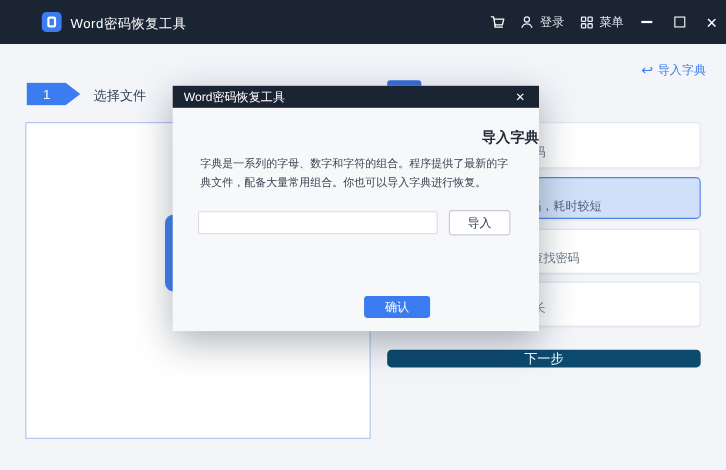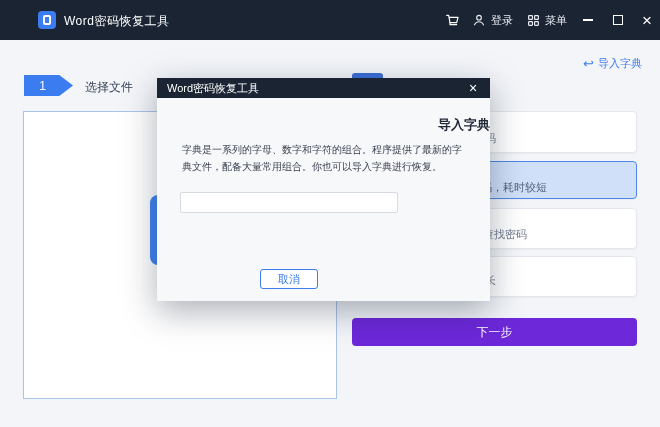--- a/index.html
+++ b/index.html
@@ -31,21 +31,21 @@
   
   .left-panel { position:absolute; left:23px; top:111px; width:314px; height:288px; background:#ffffff; border:1px solid #aac3ea; z-index:1; }
   .hidden-blue-btn { position:absolute; left:150px; top:195px; width:24px; height:70px; background:#4285f4; border-radius:8px; z-index:2; }
 
   
   .card { position:absolute; left:352px; width:285px; background:#ffffff; border:1px solid #e4e7ee; border-radius:4px; box-shadow:0 1px 2px rgba(0,0,0,0.04); z-index:1; }
   .card.highlight { background:#cfe0f8; border:1px solid #4f86e8; }
   .card-frag { position:absolute; font-size:11px; color:#707a8c; white-space:nowrap; }
   .card.highlight .card-frag { color:#55617a; }
 
-  .next-button { position:absolute; left:352px; top:318px; width:285px; height:28px; background:#6d28d9; border:none; border-radius:4px; color:#fff; font-size:12px; display:flex; align-items:center; justify-content:center; cursor:pointer; z-index:1; }
+  .next-button { position:absolute; left:352px; top:318px; width:285px; height:16px; background:#0c4a6e; border:none; border-radius:4px; color:#fff; font-size:12px; display:flex; align-items:center; justify-content:center; cursor:pointer; z-index:1; }
 
   
   .modal { position:absolute; left:157px; top:78px; width:333px; height:223px; background:#f7f8fa; box-shadow:0 10px 32px rgba(15,25,45,0.35); z-index:10; }
   .modal-titlebar { position:absolute; left:0; top:0; width:100%; height:20px; background:#1b2433; display:flex; align-items:center; }
   .modal-title { color:#fff; font-size:11px; margin-left:10px; }
   .modal-close { position:absolute; right:8px; top:0; height:20px; width:18px; display:flex; align-items:center; justify-content:center; color:#fff; font-size:14px; cursor:pointer; }
   .modal-heading { position:absolute; left:0; top:38px; width:100%; text-align:right; font-size:13px; font-weight:bold; color:#222a38;padding-left:44px; }
   .modal-desc { position:absolute; left:25px; top:64px; width:286px; font-size:10px; line-height:1.65; color:#3a4150; }
   .dict-input { position:absolute; left:23px; top:114px; width:218px; height:21px; background:#fff; border:1px solid #d6dae1; border-radius:2px; font-size:11px; padding:0 6px; color:#333; outline:none; }
   .import-btn { position:absolute; left:251px; top:113px; width:56px; height:23px; background:#fff; border:1px solid #c6ccd6; border-radius:3px; font-size:11px; color:#333a48; display:flex; align-items:center; justify-content:center; cursor:pointer; }
@@ -127,16 +127,17 @@
   <div class="modal">
     <div class="modal-titlebar">
       <span class="modal-title">Word密码恢复工具</span>
       <div class="modal-close">
           <span>×</span>
         </div>
     </div>
     <div class="modal-heading">导入字典</div>
     <div class="modal-desc">字典是一系列的字母、数字和字符的组合。程序提供了最新的字典文件，配备大量常用组合。你也可以导入字典进行恢复。</div>
     <input class="dict-input" type="text" placeholder="" style="">
-    <button class="cancel-btn">取消</button>
+    <button class="import-btn">导入</button>
+    <button class="confirm-btn">确认</button>
   </div>
 
 </div>
 
 </body></html>

